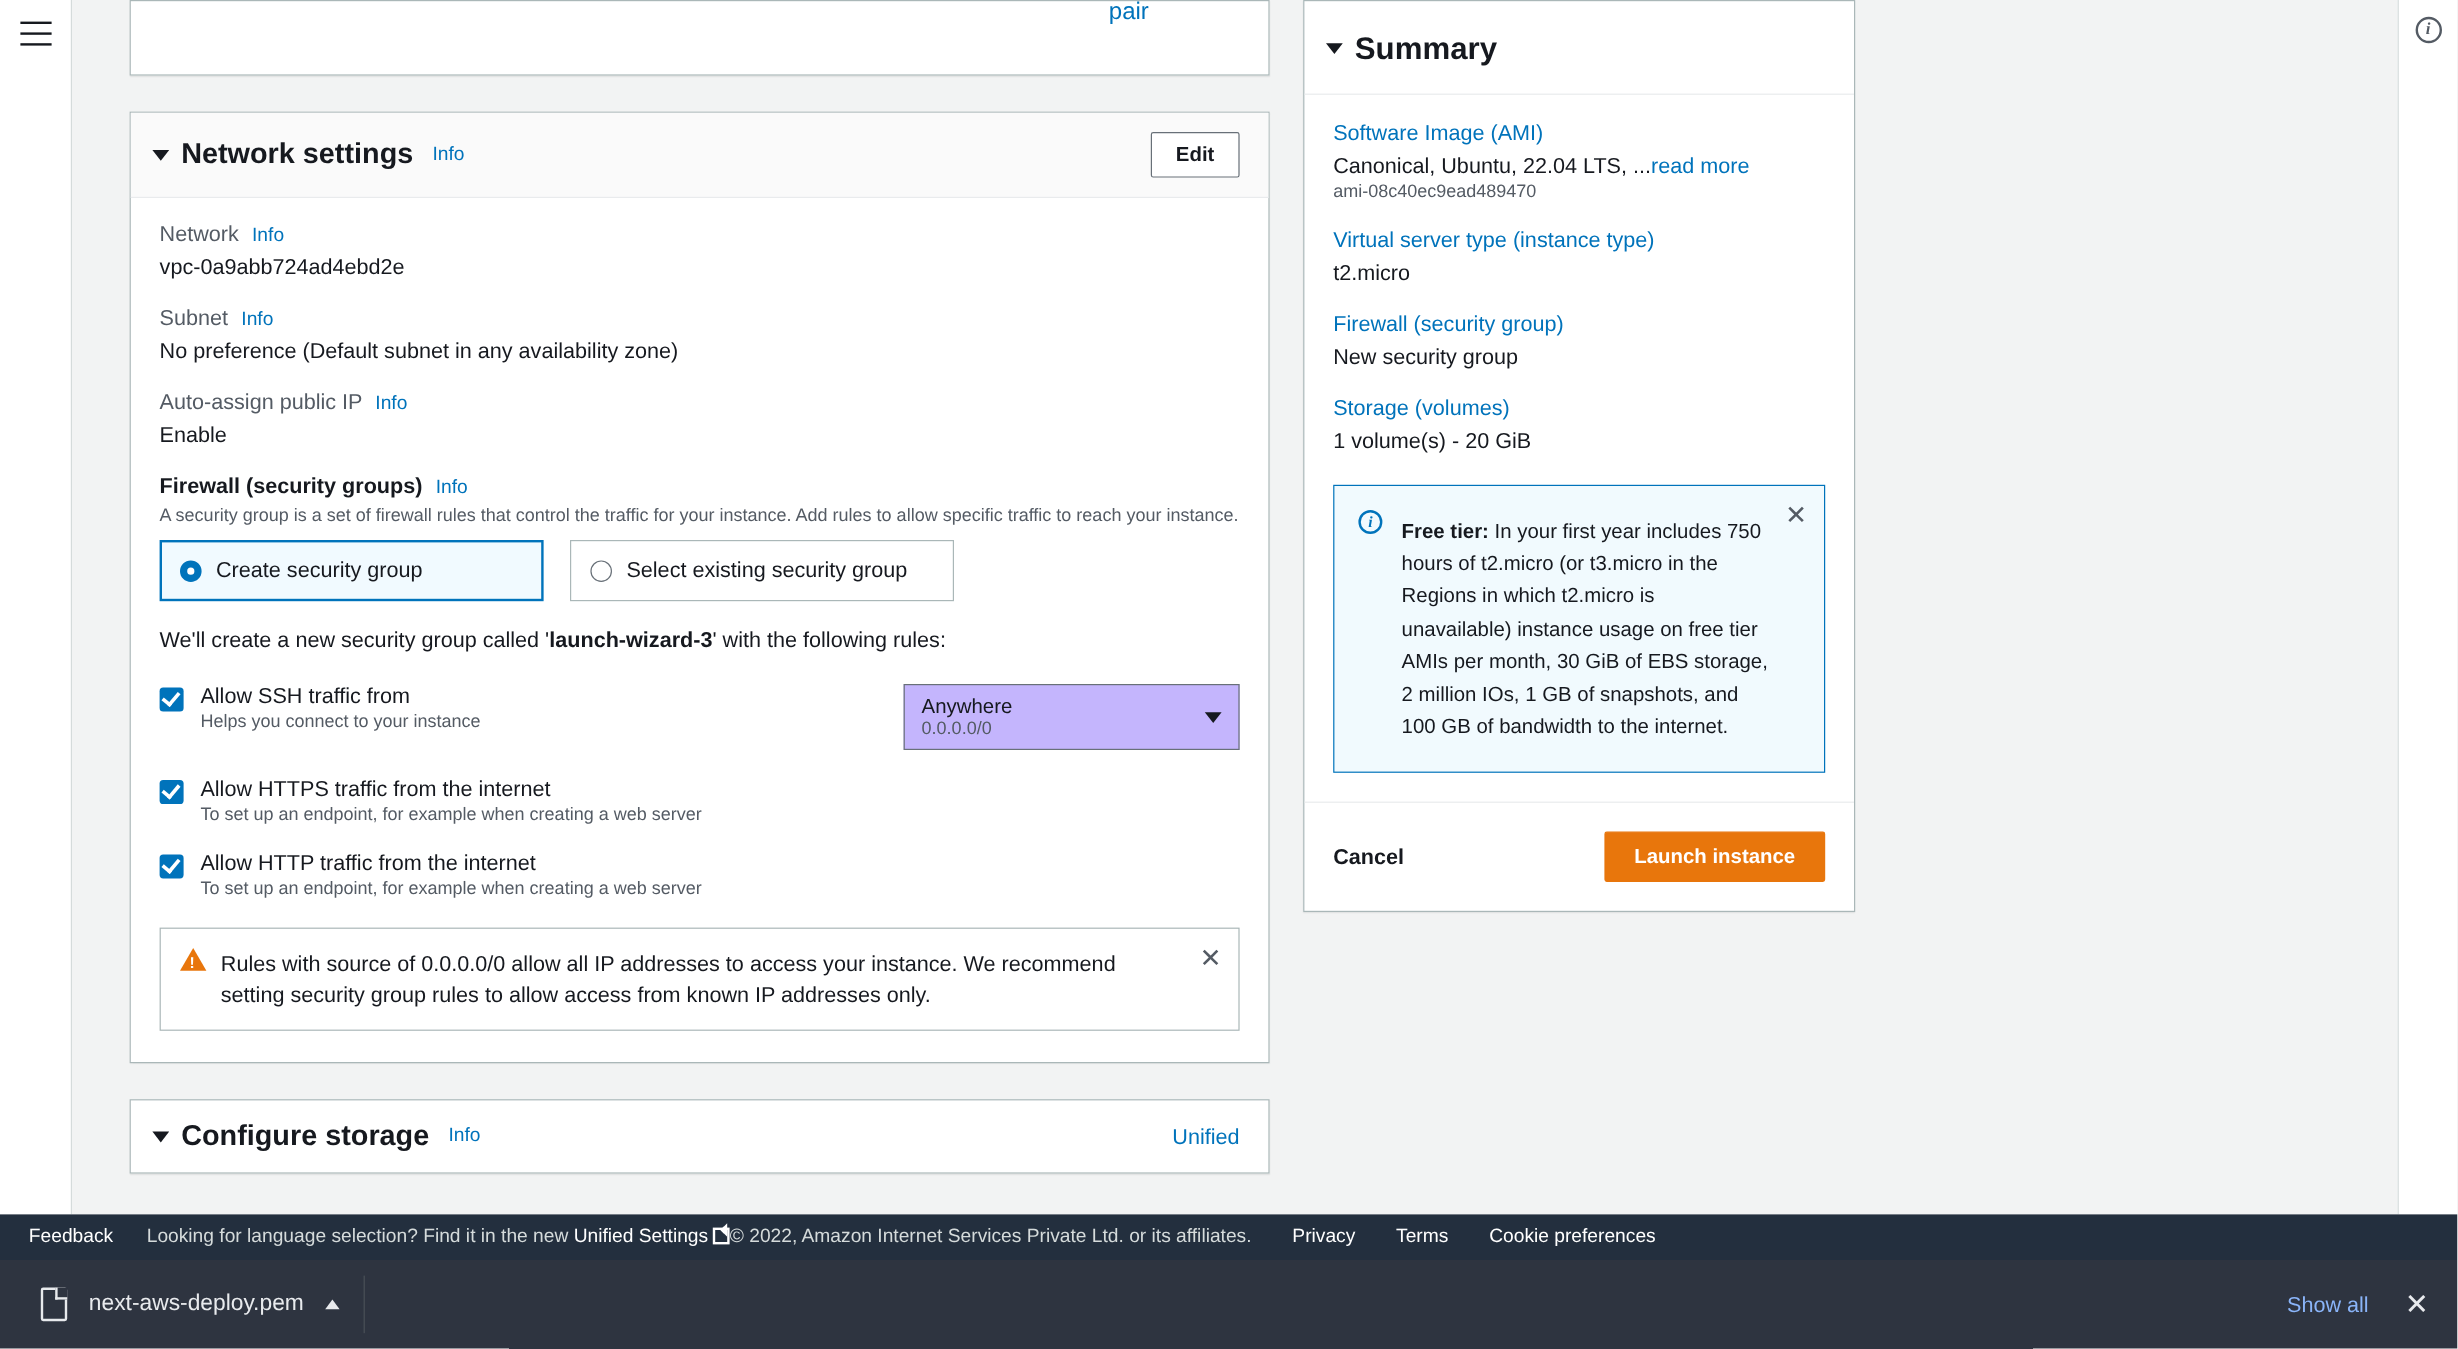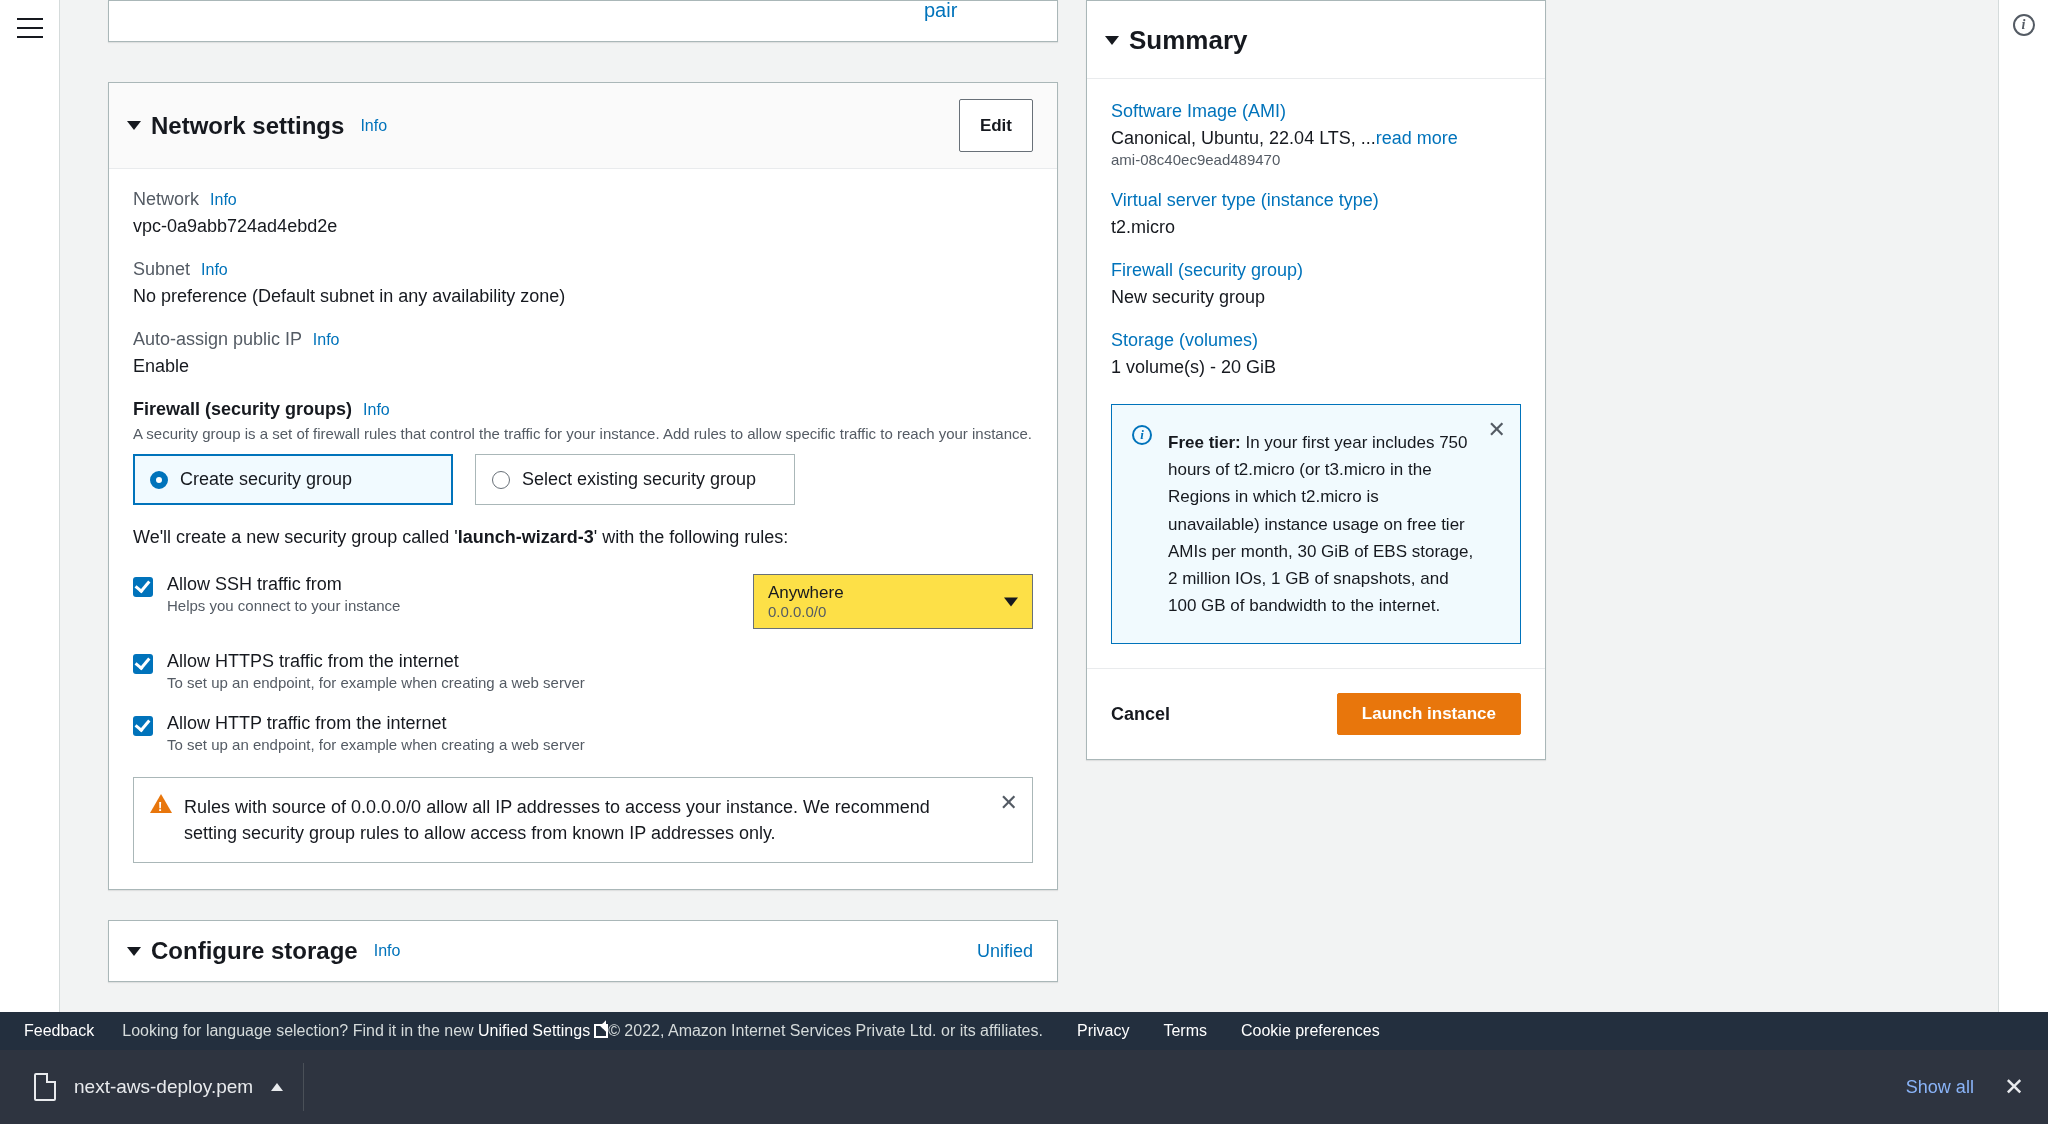--- a/index.html
+++ b/index.html
@@ -110,21 +110,21 @@
   .panel-body { padding: 20px 24px 26px; }
   .field { margin-bottom: 22px; }
   .field-label { color: var(--muted); font-size: 18px; }
   .field-label .info-link { font-size: 16px; }
   .field-value { color: var(--text); font-size: 18px; margin-top: 6px; }
   .field-label.bold { color: var(--text); font-weight: 700; }
   .field-help { color: var(--muted); font-size: 15px; margin-top: 4px; line-height: 1.35; }
   
   .btn {
     display:inline-flex; align-items:center; justify-content:center;
-    height: 53px; padding: 0 20px;
+    height: 38px; padding: 0 20px;
     background: #fff; border:1px solid #687078; color:#16191f;
     font-weight:700; font-size:17px; cursor:pointer;
     border-radius: 2px;
   }
   .btn.primary {
     background: var(--aws-orange-dark);
     border-color: var(--aws-orange-dark);
     color:#fff;
   }
   
@@ -158,21 +158,21 @@
     content:""; position:absolute; left:5px; top:1px;
     width:6px; height:11px; border:solid #fff; border-width:0 3px 3px 0;
     transform: rotate(40deg);
   }
   .check-row .cbody { flex:1; }
   .check-row .ctitle { font-size:18px; }
   .check-row .chelp { font-size:15px; color:var(--muted); margin-top:2px; }
   .check-row .cselect { margin-left: 44px; }
   .faux-select {
     width: 280px; border:1px solid #687078; padding:8px 14px; cursor:pointer;
-    display:flex; flex-direction:column; position:relative; background:#fde047;
+    display:flex; flex-direction:column; position:relative; background:#c4b5fd;
   }
   .faux-select .sel-val { font-size:17px; }
   .faux-select .sel-sub { font-size:15px; color:var(--muted); }
   .faux-select .sel-caret {
     position:absolute; right:14px; top:50%; transform:translateY(-50%);
     width:0;height:0;border-left:7px solid transparent;border-right:7px solid transparent;border-top:9px solid #16191f;
   }
   
   .warning-box {
     margin-top: 24px;
@@ -196,21 +196,21 @@
     font-size:22px; color:#545b64; line-height:1;
   }
   
   .stray-link {
     position:absolute; left:815px; top:-2px;
     color: var(--link); font-size:20px; font-weight:400;
   }
   .keypair-panel {
     background:#fff; border:1px solid var(--panel-border);
     box-shadow:0 1px 1px rgba(0,0,0,.08);
-    height: 42px; margin-bottom: 40px; position:relative;
+    height: 63px; margin-bottom: 30px; position:relative;
   }
   
   .summary-panel { background:#fff; border:1px solid var(--panel-border); box-shadow:0 1px 1px rgba(0,0,0,.08);}
   .summary-header { padding: 24px 22px 22px 18px; display:flex; align-items:center; gap:10px; }
   .summary-title { font-size:26px; font-weight:700; }
   .summary-body { padding: 6px 24px 14px; border-top:1px solid #e9ebed; }
   .summary-field { margin-top: 22px; }
   .summary-field:first-child { margin-top: 16px; }
   .summary-label { color: var(--muted); font-size:18px; }
   .summary-link-label { color: var(--link); font-size:18px; cursor:pointer; }

